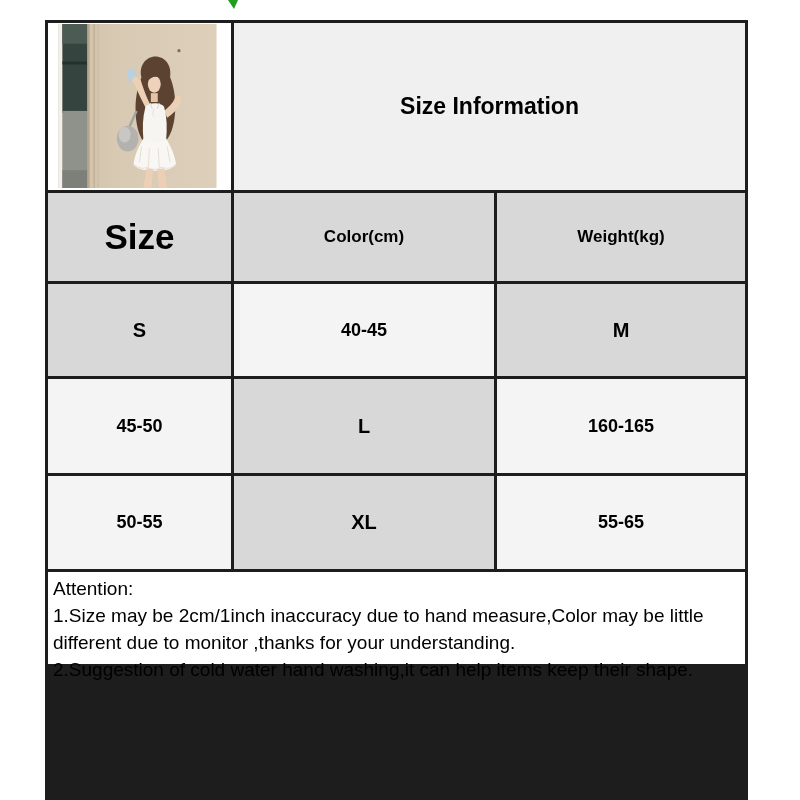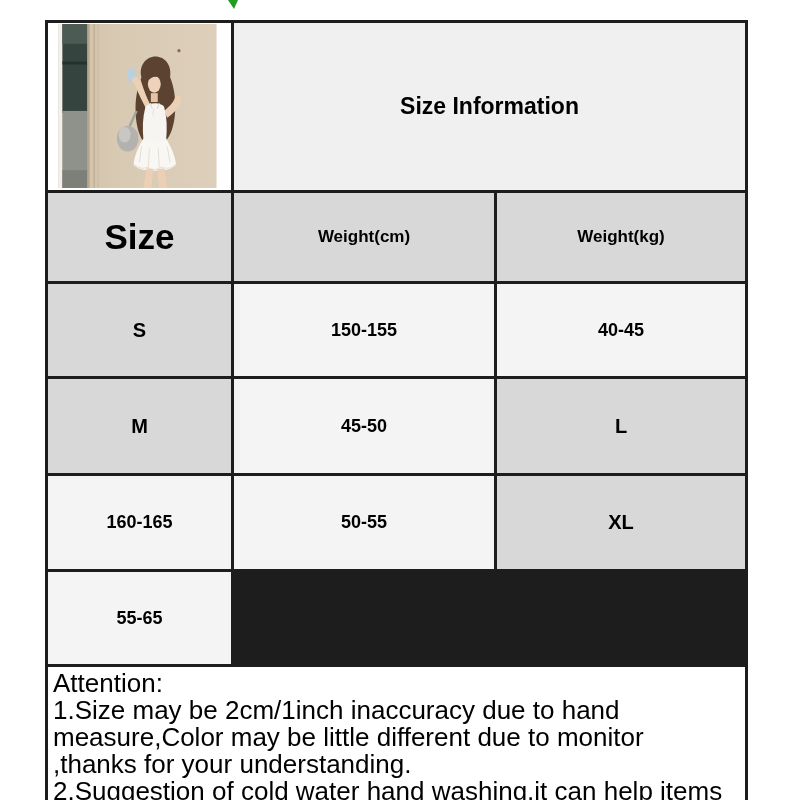--- a/index.html
+++ b/index.html
@@ -27,21 +27,21 @@
   .photo-cell{background:#ffffff;justify-content:flex-start;align-items:flex-start;padding:1px 0 0 10px;}
   .title-cell{grid-column:2 / 4;background:var(--title-bg);font-size:23px;font-weight:bold;}
   .hdr{background:var(--header-bg);font-weight:bold;font-size:17px;}
   .hdr-size{font-size:35px;}
   .size-cell{background:var(--header-bg);font-weight:bold;font-size:20px;}
   .val-cell{background:var(--data-bg);font-size:18px;font-weight:600;}
   .attention-cell{
     grid-column:1 / 4;background:#ffffff;
     display:block;text-align:left;
     padding:3px 16px 0 5px;
-    font-size:26px;line-height:27px;
+    font-size:19px;line-height:27px;
   }
   .attention-cell p{margin:0;}
   .corner-marker{position:absolute;left:228px;top:0;width:11px;height:10px;}
   .photo-frame{width:159px;height:164px;display:block;}
 </style>
 </head>
 <body>
 
 <div class="sheet">
 
@@ -102,25 +102,24 @@
         <path d="M76,142 C80,146 85,147 90,145 C94,148 100,148 104,145 C109,147 115,146 119,142" stroke="#e8e3da" stroke-width="1.2" fill="none"></path>
 
         <path d="M89,146 L96,147 L94,166 L86,166 Z" fill="#ecd0b6"></path>
         <path d="M100,147 L107,146 L110,166 L102,166 Z" fill="#ecd0b6"></path>
       </g>
     </svg>
   </div>
   <div class="cell title-cell">Size Information</div>
 
   <div class="cell hdr hdr-size">Size</div>
-  <div class="cell hdr">Weight(cm)</div>
+  <div class="cell hdr">Color(cm)</div>
   <div class="cell hdr">Weight(kg)</div>
 
   <div class="cell size-cell">S</div>
-  <div class="cell val-cell">150-155</div>
   <div class="cell val-cell">40-45</div>
 
   <div class="cell size-cell">M</div>
   <div class="cell val-cell">45-50</div>
 
   <div class="cell size-cell">L</div>
   <div class="cell val-cell">160-165</div>
   <div class="cell val-cell">50-55</div>
 
   <div class="cell size-cell">XL</div>

